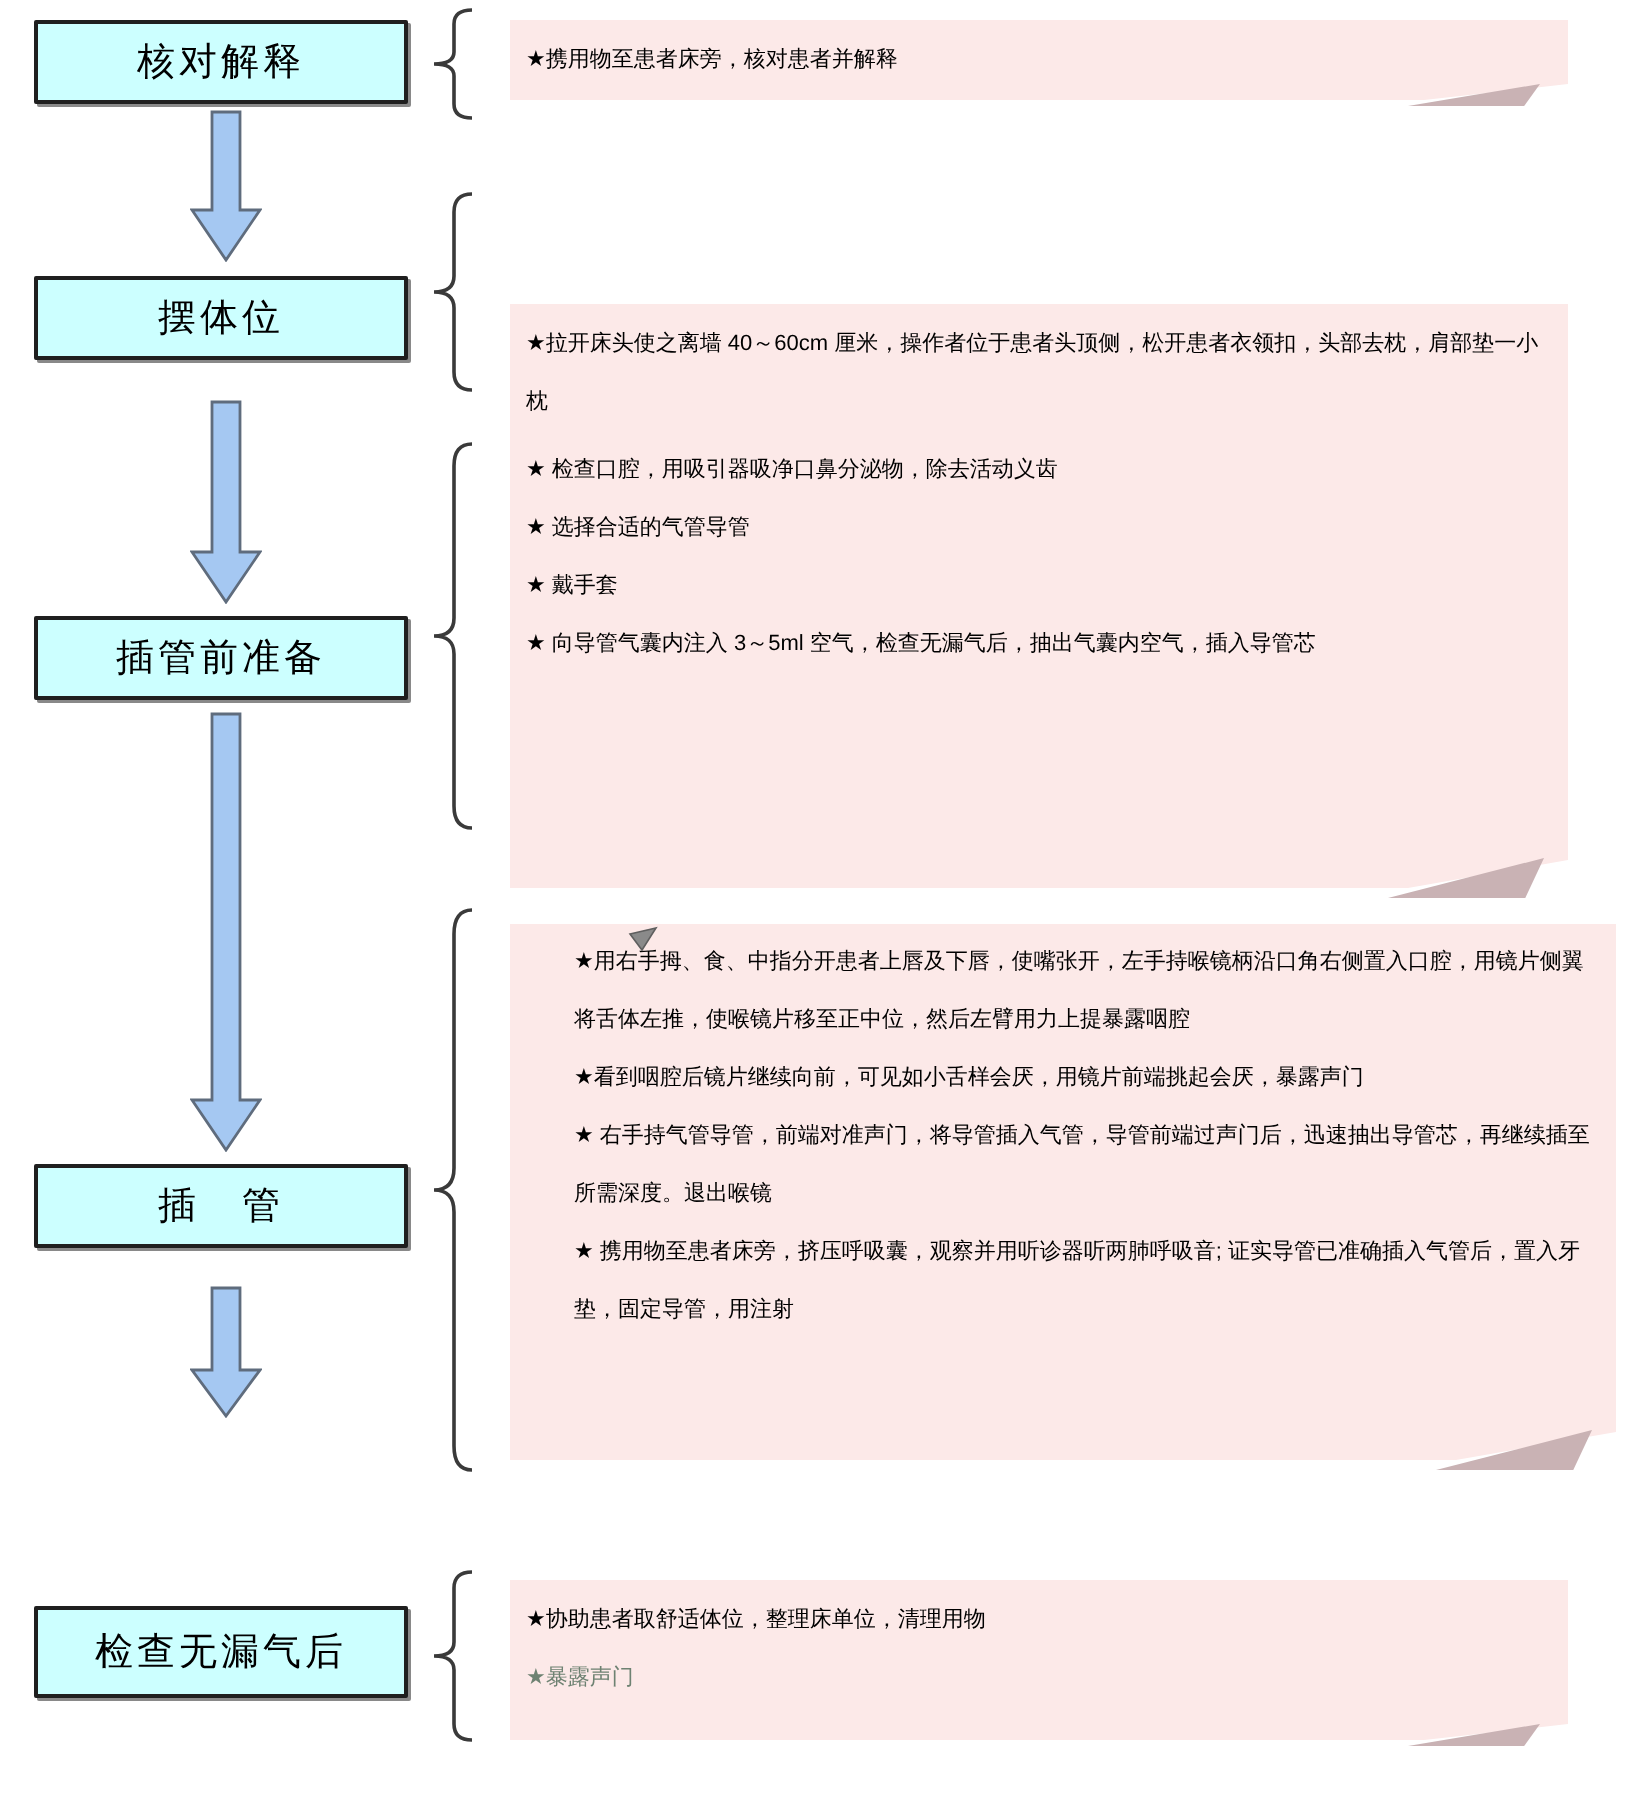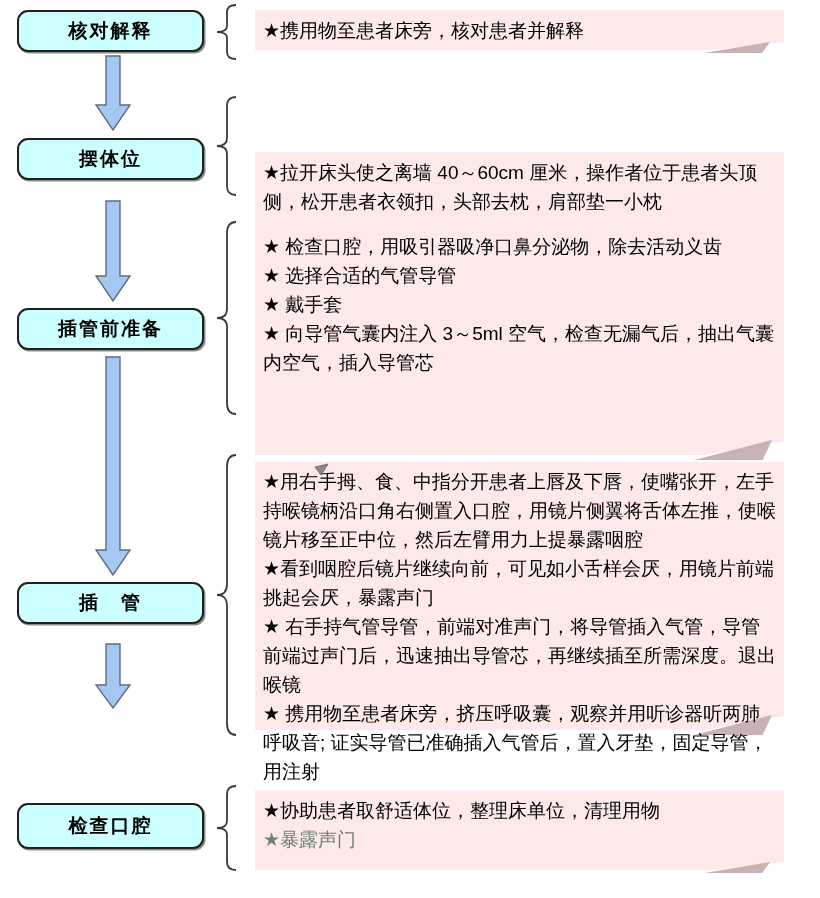--- a/index.html
+++ b/index.html
@@ -3,42 +3,42 @@
 <meta charset="utf-8">
 <style>
   html,body{margin:0;padding:0;background:#ffffff;}
   body{font-family:"Liberation Sans","DejaVu Sans",sans-serif;}
   #stage{position:relative;width:820px;height:898px;background:#fff;overflow:hidden;}
 
   
   .node{
     position:absolute;left:17px;width:183px;height:38px;
     background:var(--node_fill,#ccffff);
-    border:2px solid #1f1f1f;border-radius:11px;
+    border:2px solid #1f1f1f;border-radius:1px;
     box-shadow:1.5px 1.5px 0 rgba(40,40,40,.55);
     display:flex;align-items:center;justify-content:center;
-    font-size:19px;font-weight:bold;color:#000;letter-spacing:2px;
+    font-size:19px;font-weight:normal;color:#000;letter-spacing:2px;
     font-family:"Liberation Serif","DejaVu Serif",serif;
   }
 
   
   .arrow{position:absolute;left:95px;width:36px;}
 
   
   .brace{position:absolute;left:212px;width:28px;}
 
   
   .note{position:absolute;left:255px;width:529px;}
   .note-bg{position:absolute;inset:0;background:var(--note_fill,#fce9e8);}
   .cut-sm{clip-path:polygon(0 0,100% 0,100% calc(100% - 8px),calc(100% - 72px) 100%,0 100%);}
   .cut-lg{clip-path:polygon(0 0,100% 0,100% calc(100% - 14px),calc(100% - 80px) 100%,0 100%);}
   .fold{position:absolute;background:var(--fold,#c9b2b4);}
   .fold-sm{right:14px;bottom:-3px;width:66px;height:11px;clip-path:polygon(0 100%,100% 0,88% 100%);}
   .fold-lg{right:12px;bottom:-5px;width:78px;height:20px;clip-path:polygon(0 100%,100% 0,88% 100%);}
-  .note-text{position:relative;padding:5px 6px 0 8px;font-size:19px;line-height:29px;color:#000;}
+  .note-text{position:relative;padding:5px 6px 0 8px;font-size:11px;line-height:29px;color:#000;}
   .pad1{padding-top:6px;}
   .muted{color:var(--muted_text,#6e8272);}
 
   .cursor{position:absolute;left:314px;top:463px;width:16px;height:14px;}
 </style>
 </head>
 <body>
 
 <div id="stage">
 
@@ -77,62 +77,62 @@
   <svg class="arrow" style="top:200px;" width="36" height="102" viewBox="0 0 36 102">
     <path d="M11,1 L25,1 L25,76 L35,76 L18,101 L1,76 L11,76 Z" style="fill:var(--arrow_fill,#a5c8f2);stroke:var(--arrow_stroke,#5f6c7d);stroke-width:1.4"></path>
   </svg>
 
   <div class="node" style="top:308px;">
     <span>插管前准备</span>
   </div>
   <svg class="brace" style="top:221px;" width="28" height="194" viewBox="0 0 26 194">
     <path d="M23,1 Q14,1 14,12 L14,88 Q14,97 4,97 Q14,97 14,106 L14,182 Q14,193 23,193" fill="none" stroke="#3a3a3a" stroke-width="1.8"></path>
   </svg>
-  <div class="note" style="top:227px;height:228px;">
+  <div class="note" style="top:216px;height:228px;">
     <div class="note-bg cut-lg"></div>
     <div class="fold fold-lg"></div>
     <div class="note-text">
       <div>★ 检查口腔，用吸引器吸净口鼻分泌物，除去活动义齿</div>
       <div>★ 选择合适的气管导管</div>
       <div>★  戴手套</div>
       <div>★ 向导管气囊内注入 3～5ml 空气，检查无漏气后，抽出气囊内空气，插入导管芯</div>
     </div>
   </div>
 
   <svg class="arrow" style="top:356px;" width="36" height="220" viewBox="0 0 36 220">
     <path d="M11,1 L25,1 L25,194 L35,194 L18,219 L1,194 L11,194 Z" style="fill:var(--arrow_fill,#a5c8f2);stroke:var(--arrow_stroke,#5f6c7d);stroke-width:1.4"></path>
   </svg>
 
   <div class="node" style="top:582px;">
     <span>插　管</span>
   </div>
   <svg class="brace" style="top:454px;" width="28" height="282" viewBox="0 0 26 282">
     <path d="M23,1 Q14,1 14,13 L14,130 Q14,141 4,141 Q14,141 14,152 L14,269 Q14,281 23,281" fill="none" stroke="#3a3a3a" stroke-width="1.8"></path>
   </svg>
-  <div class="note" style="top:462px;height:268px;">
+  <div class="note" style="top:462px;height:268px;padding-left:24px;">
     <div class="note-bg cut-lg"></div>
     <div class="fold fold-lg"></div>
     <div class="note-text">
       <div>★用右手拇、食、中指分开患者上唇及下唇，使嘴张开，左手持喉镜柄沿口角右侧置入口腔，用镜片侧翼将舌体左推，使喉镜片移至正中位，然后左臂用力上提暴露咽腔</div>
       <div>★看到咽腔后镜片继续向前，可见如小舌样会厌，用镜片前端挑起会厌，暴露声门</div>
       <div>★ 右手持气管导管，前端对准声门，将导管插入气管，导管前端过声门后，迅速抽出导管芯，再继续插至所需深度。退出喉镜</div>
       <div>★ 携用物至患者床旁，挤压呼吸囊，观察并用听诊器听两肺呼吸音; 证实导管已准确插入气管后，置入牙垫，固定导管，用注射</div>
     </div>
   </div>
 
   <svg class="cursor" viewBox="0 0 16 14">
     <path d="M1,4 L14,1 L7,12 Z" fill="#8a8a8a" stroke="#5f5f5f" stroke-width="0.8"></path>
   </svg>
 
   <svg class="arrow" style="top:643px;" width="36" height="66" viewBox="0 0 36 66">
     <path d="M11,1 L25,1 L25,42 L35,42 L18,65 L1,42 L11,42 Z" style="fill:var(--arrow_fill,#a5c8f2);stroke:var(--arrow_stroke,#5f6c7d);stroke-width:1.4"></path>
   </svg>
 
   <div class="node" style="top:803px;height:42px;">
-    <span>检查口腔</span>
+    <span>检查无漏气后</span>
   </div>
   <svg class="brace" style="top:785px;" width="28" height="86" viewBox="0 0 26 86">
     <path d="M23,1 Q14,1 14,9 L14,36 Q14,43 4,43 Q14,43 14,50 L14,77 Q14,85 23,85" fill="none" stroke="#3a3a3a" stroke-width="1.8"></path>
   </svg>
   <div class="note" style="top:790px;height:80px;">
     <div class="note-bg cut-sm"></div>
     <div class="fold fold-sm"></div>
     <div class="note-text pad1">
       <div>★协助患者取舒适体位，整理床单位，清理用物</div>
       <div class="muted">★暴露声门</div>

